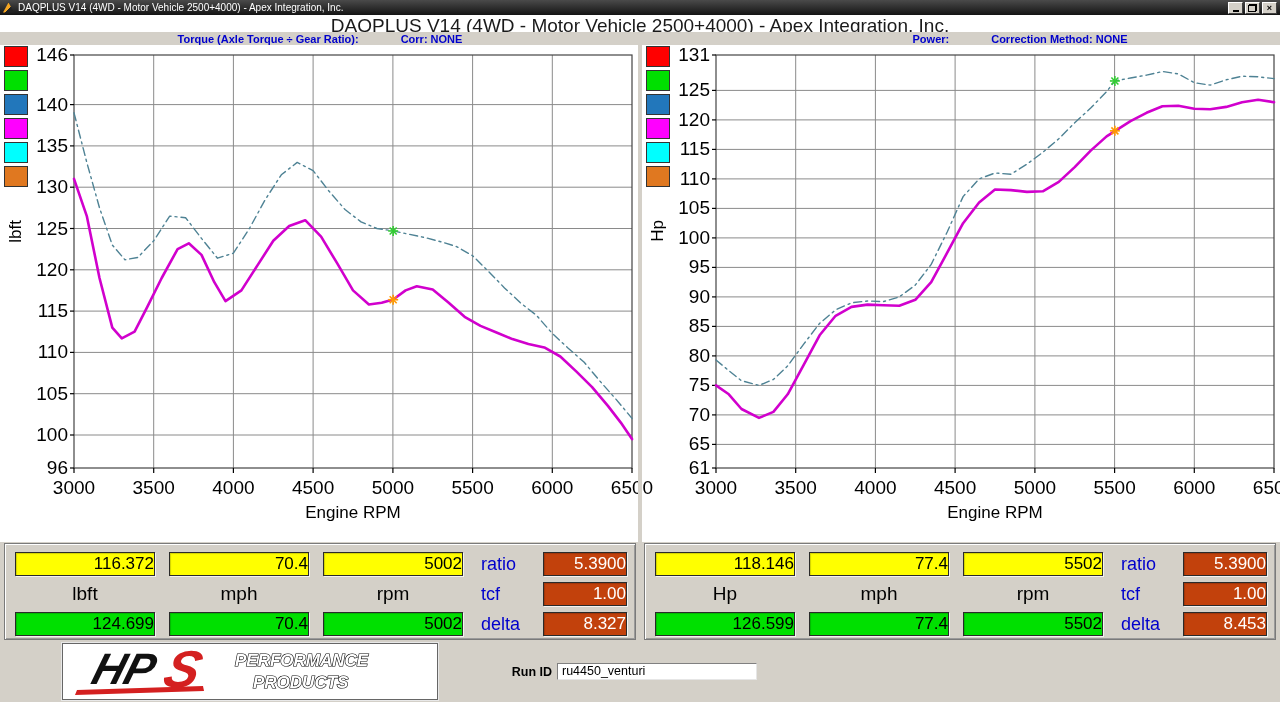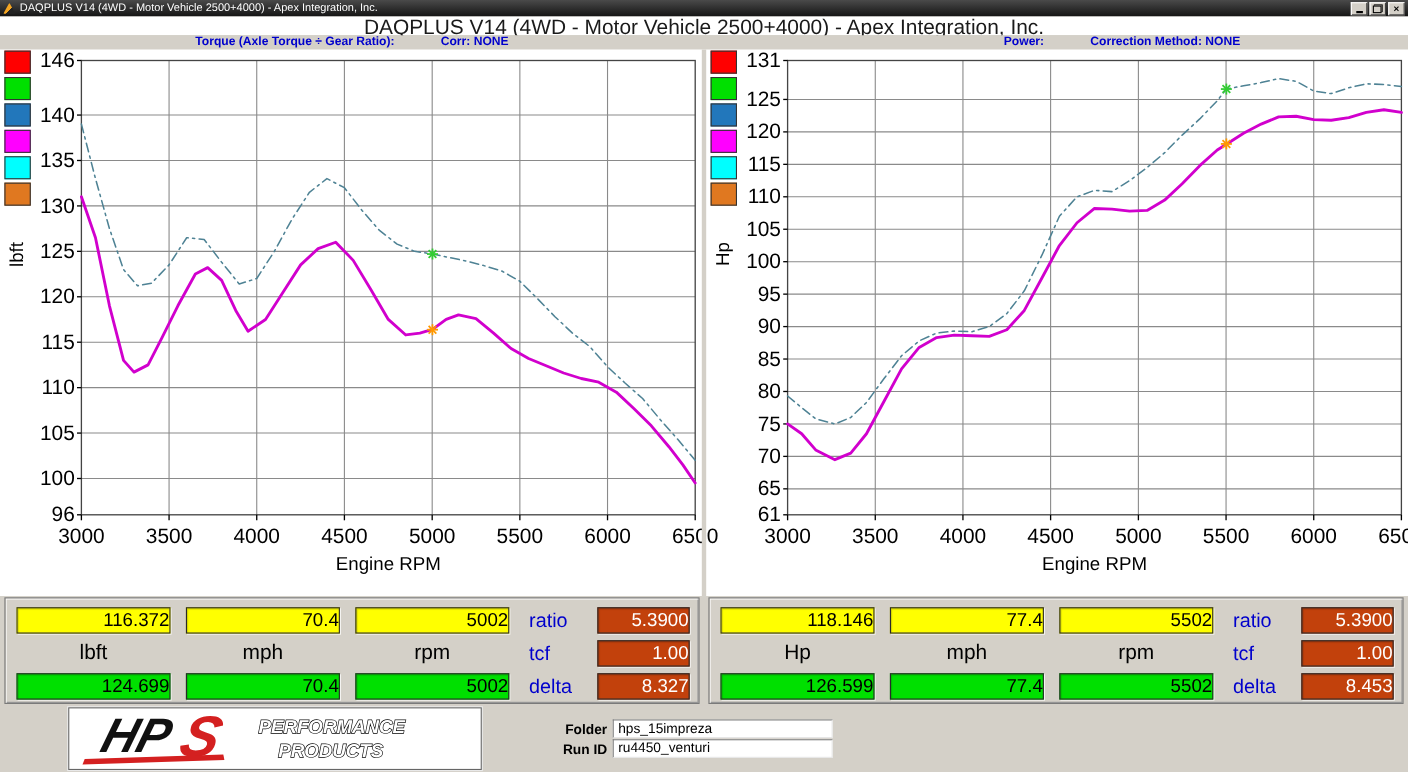--- a/index.html
+++ b/index.html
@@ -15,21 +15,21 @@
   .restore-glyph{position:relative;width:9px;height:8px;margin:1px auto 0}
   .restore-glyph::before{content:"";position:absolute;right:0;top:0;width:6px;height:5px;border:1px solid #000}
   .restore-glyph::after{content:"";position:absolute;left:0;bottom:0;width:6px;height:5px;border:1px solid #000;background:#d4d0c8}
 
   
   .heading-row{height:17px;background:#fff;text-align:center;overflow:hidden}
   .heading-row span{font-size:19px;line-height:21px;color:#1a1a1a}
 
   
   .header-strip{height:13px;display:flex;background:#d4d0c8}
-  .hdr-half{width:640px;display:flex;justify-content:center;gap:42px;align-items:flex-start}
+  .hdr-half{width:640px;display:flex;justify-content:center;gap:42px;align-items:center}
   .hdr-half span{color:#0000cc;font-size:11px;font-weight:bold;line-height:12px;white-space:nowrap}
   .hdr-half.right{transform:translateX(60px)}
 
   
   .charts-row{display:flex;background:#fff;height:497px}
   .left-col{width:34px;position:relative}
   .legend{padding-top:1px}
   .swatch{width:24px;height:21px;border:1px solid #333;margin:0 0 3px 4px}
   .y-title{position:absolute;top:175px;left:6px;writing-mode:vertical-rl;transform:rotate(180deg);font-size:17px;color:#000}
   svg.plot{width:604px;height:497px;overflow:visible}
@@ -332,22 +332,18 @@
         <text x="110" y="43" font-size="52" font-weight="bold" font-style="italic" fill="#d42020">S</text>
       </g>
       <polygon points="14,46 140,42 141,47 12,51" fill="#d42020"></polygon>
       <text x="172" y="22" font-size="17" font-weight="bold" font-style="italic" fill="#fff" stroke="#000" stroke-width="1.2" paint-order="stroke">PERFORMANCE</text>
       <text x="190" y="44" font-size="17" font-weight="bold" font-style="italic" fill="#fff" stroke="#000" stroke-width="1.2" paint-order="stroke">PRODUCTS</text>
     </svg>
   </div>
 
   <div class="run-fields">
     <div class="field-row">
-      <div class="field-label">Folder</div>
-      <div class="field-box">hps_15impreza</div>
-    </div>
-    <div class="field-row">
       <div class="field-label">Run ID</div>
       <div class="field-box">ru4450_venturi</div>
     </div>
   </div>
 
 </div>
 
 </body></html>

